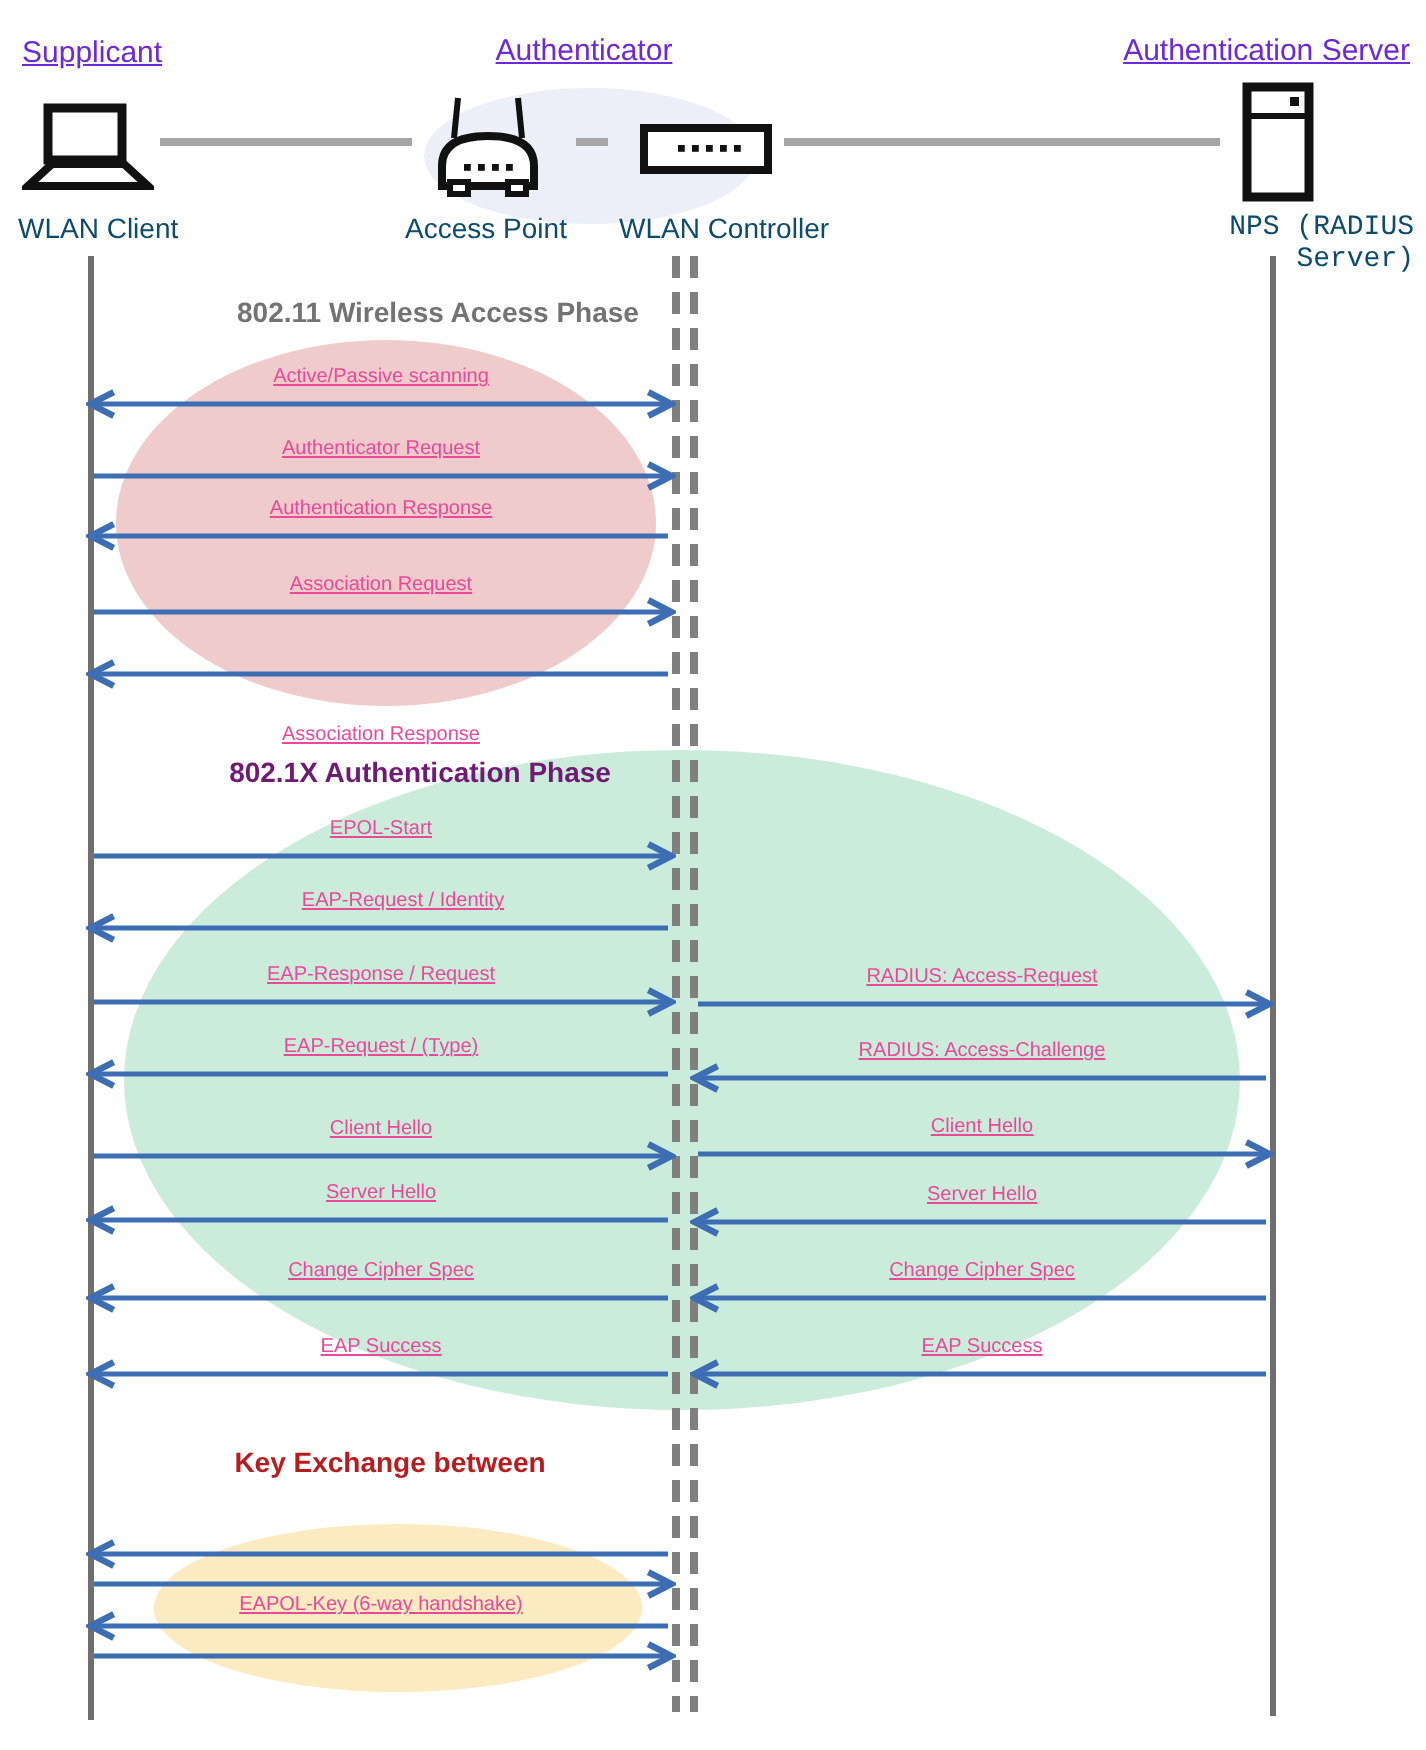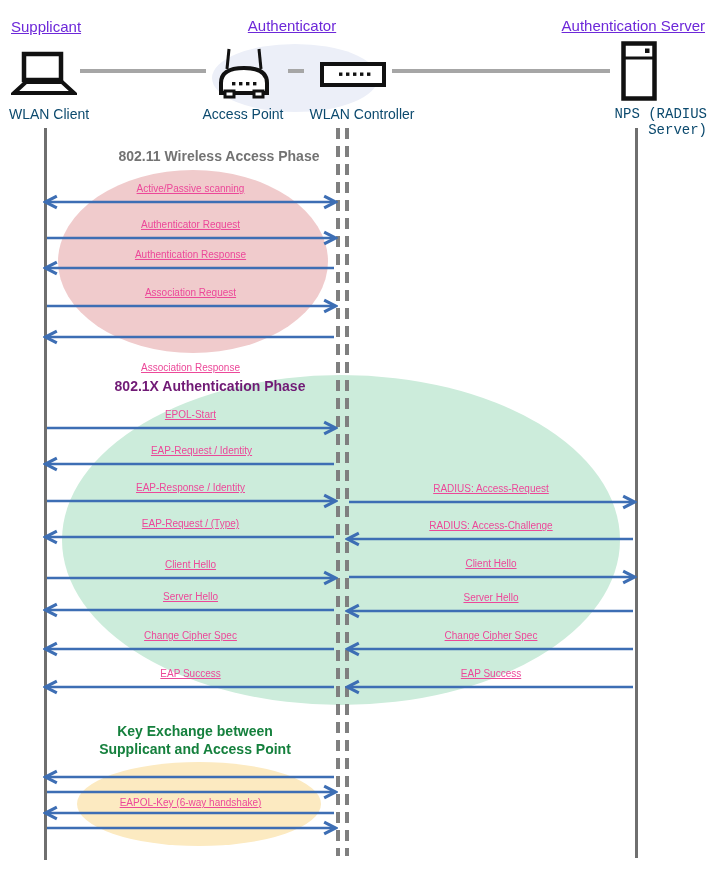--- a/index.html
+++ b/index.html
@@ -73,23 +73,22 @@
 <div class="dev-label" style="left:297px;top:106px;width:130px;text-align:center;">WLAN Controller</div>
 <div class="dev-label" style="left:557px;top:106px;width:150px;text-align:right;font-family:Liberation Mono, monospace;">NPS (RADIUS Server)</div>
 
 <div class="lifeline" style="left:44px;top:128px;height:732px;"></div>
 <div class="dashline" style="left:336px;top:128px;height:728px;"></div>
 <div class="dashline" style="left:345px;top:128px;height:728px;"></div>
 <div class="lifeline" style="left:635px;top:128px;height:730px;"></div>
 
 <div class="phase-title" style="left: 45px; top: 147px; width: 300px; color: #737373; padding-left: 24px;">802.11 Wireless Access Phase</div>
 <div class="phase-title" style="left: 60px; top: 377px; width: 300px; color: #701a75;">802.1X Authentication Phase</div>
-<div class="phase-title" style="left: 45px; top: 722px; width: 300px; color: #15803d;">
+<div class="phase-title" style="left: 45px; top: 722px; width: 300px; color: #b91c1c;">
   <div>Key Exchange between</div>
-  <div>Supplicant and Access Point</div>
 </div>
 
 <svg id="arrow-overlay" width="713" height="875" viewBox="0 0 713 875">
   <defs>
     <marker id="ah" viewBox="0 0 10 10" refX="7.5" refY="5" markerWidth="6.5" markerHeight="6.5" orient="auto-start-reverse">
       <path d="M1.2,1.2 L8.6,5 L1.2,8.8" fill="none" stroke="#3d6eb4" stroke-width="2"></path>
     </marker>
   </defs>
   <g id="arrow-lines">
       <line x1="47" x2="334" y1="202" y2="202" stroke="#3d6eb4" stroke-width="2.4" marker-end="url(#ah)" marker-start="url(#ah)"></line>
@@ -119,21 +118,21 @@
 </svg>
 
 <div id="labels">
     <div class="msg-label" style="left: 47px; width: 287px; top: 181px;">Active/Passive scanning</div>
     <div class="msg-label" style="left: 47px; width: 287px; top: 217px;">Authenticator Request</div>
     <div class="msg-label" style="left: 47px; width: 287px; top: 247px;">Authentication Response</div>
     <div class="msg-label" style="left: 47px; width: 287px; top: 285px;">Association Request</div>
     <div class="msg-label" style="left: 47px; width: 287px; top: 316px; margin-top: 44px;">Association Response</div>
     <div class="msg-label" style="left: 47px; width: 287px; top: 407px;">EPOL-Start</div>
     <div class="msg-label" style="left: 47px; width: 287px; top: 443px; margin-left: 11px;">EAP-Request / Identity</div>
-    <div class="msg-label" style="left: 47px; width: 287px; top: 480px;">EAP-Response / Identity</div>
+    <div class="msg-label" style="left: 47px; width: 287px; top: 480px;">EAP-Response / Request</div>
     <div class="msg-label" style="left: 349px; width: 284px; top: 481px;">RADIUS: Access-Request</div>
     <div class="msg-label" style="left: 47px; width: 287px; top: 516px;">EAP-Request / (Type)</div>
     <div class="msg-label" style="left: 349px; width: 284px; top: 518px;">RADIUS: Access-Challenge</div>
     <div class="msg-label" style="left: 47px; width: 287px; top: 557px;">Client Hello</div>
     <div class="msg-label" style="left: 349px; width: 284px; top: 556px;">Client Hello</div>
     <div class="msg-label" style="left: 47px; width: 287px; top: 589px;">Server Hello</div>
     <div class="msg-label" style="left: 349px; width: 284px; top: 590px;">Server Hello</div>
     <div class="msg-label" style="left: 47px; width: 287px; top: 628px;">Change Cipher Spec</div>
     <div class="msg-label" style="left: 349px; width: 284px; top: 628px;">Change Cipher Spec</div>
     <div class="msg-label" style="left: 47px; width: 287px; top: 666px;">EAP Success</div>

